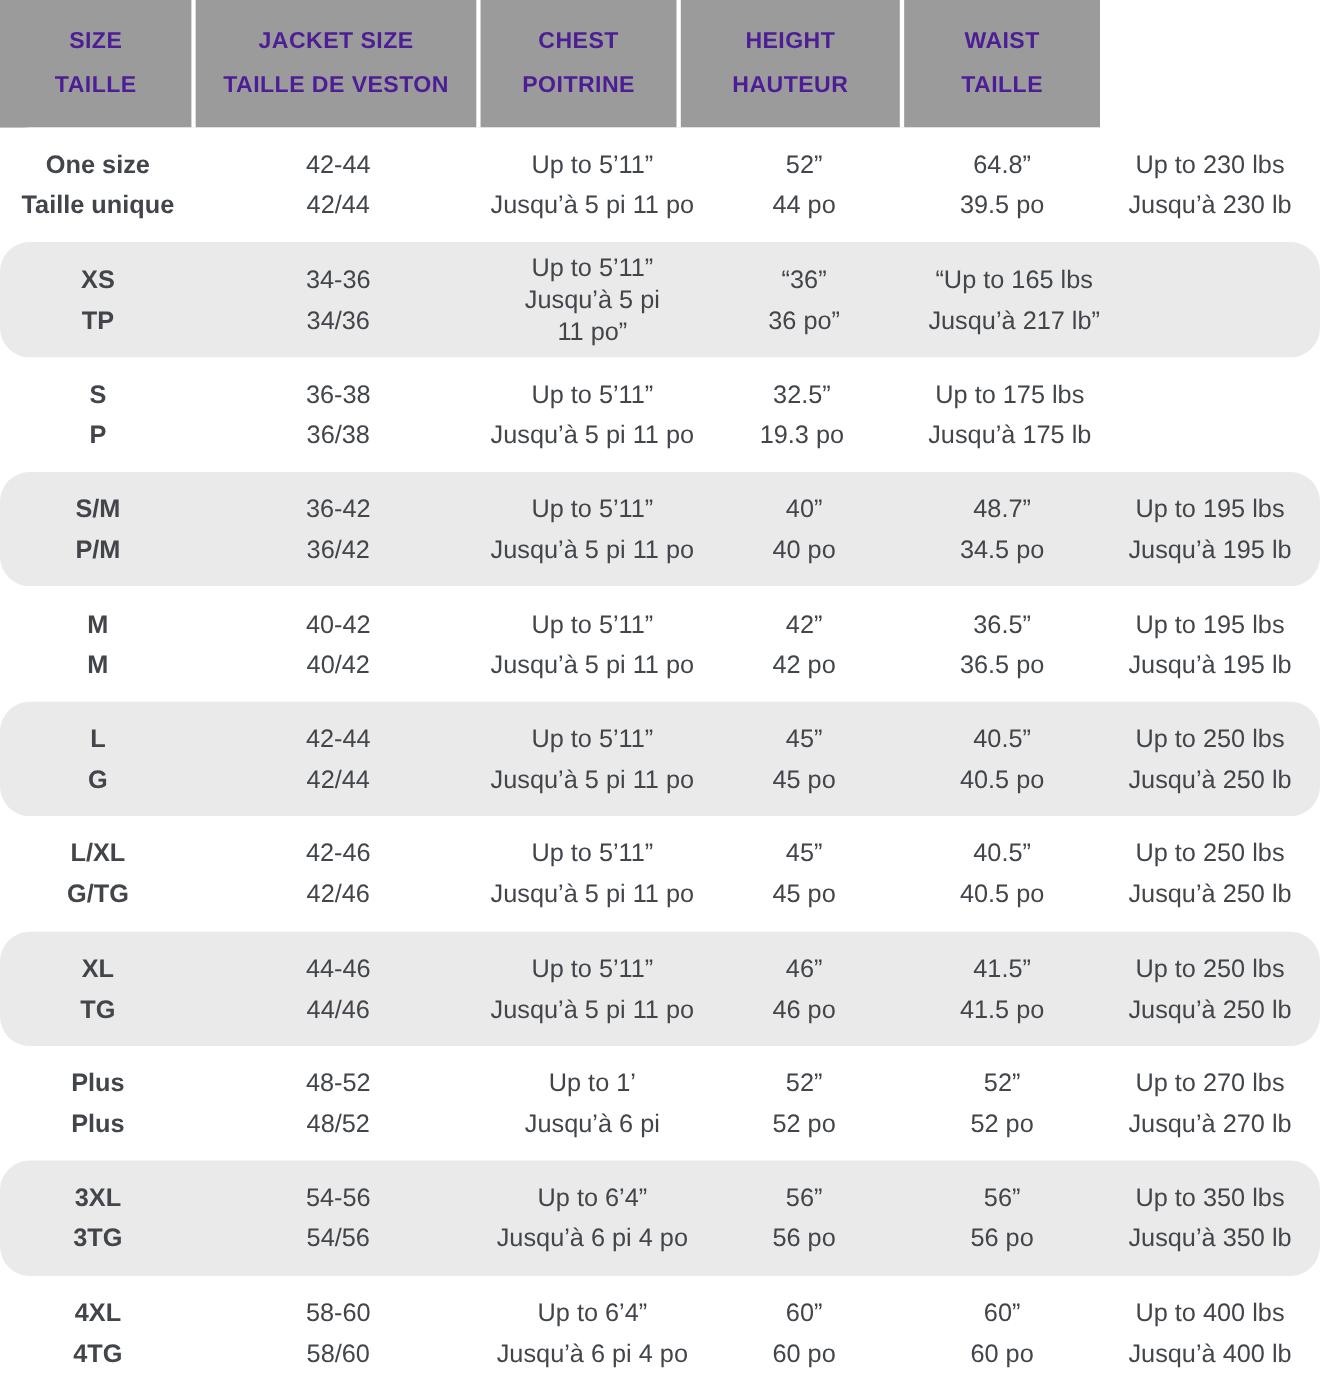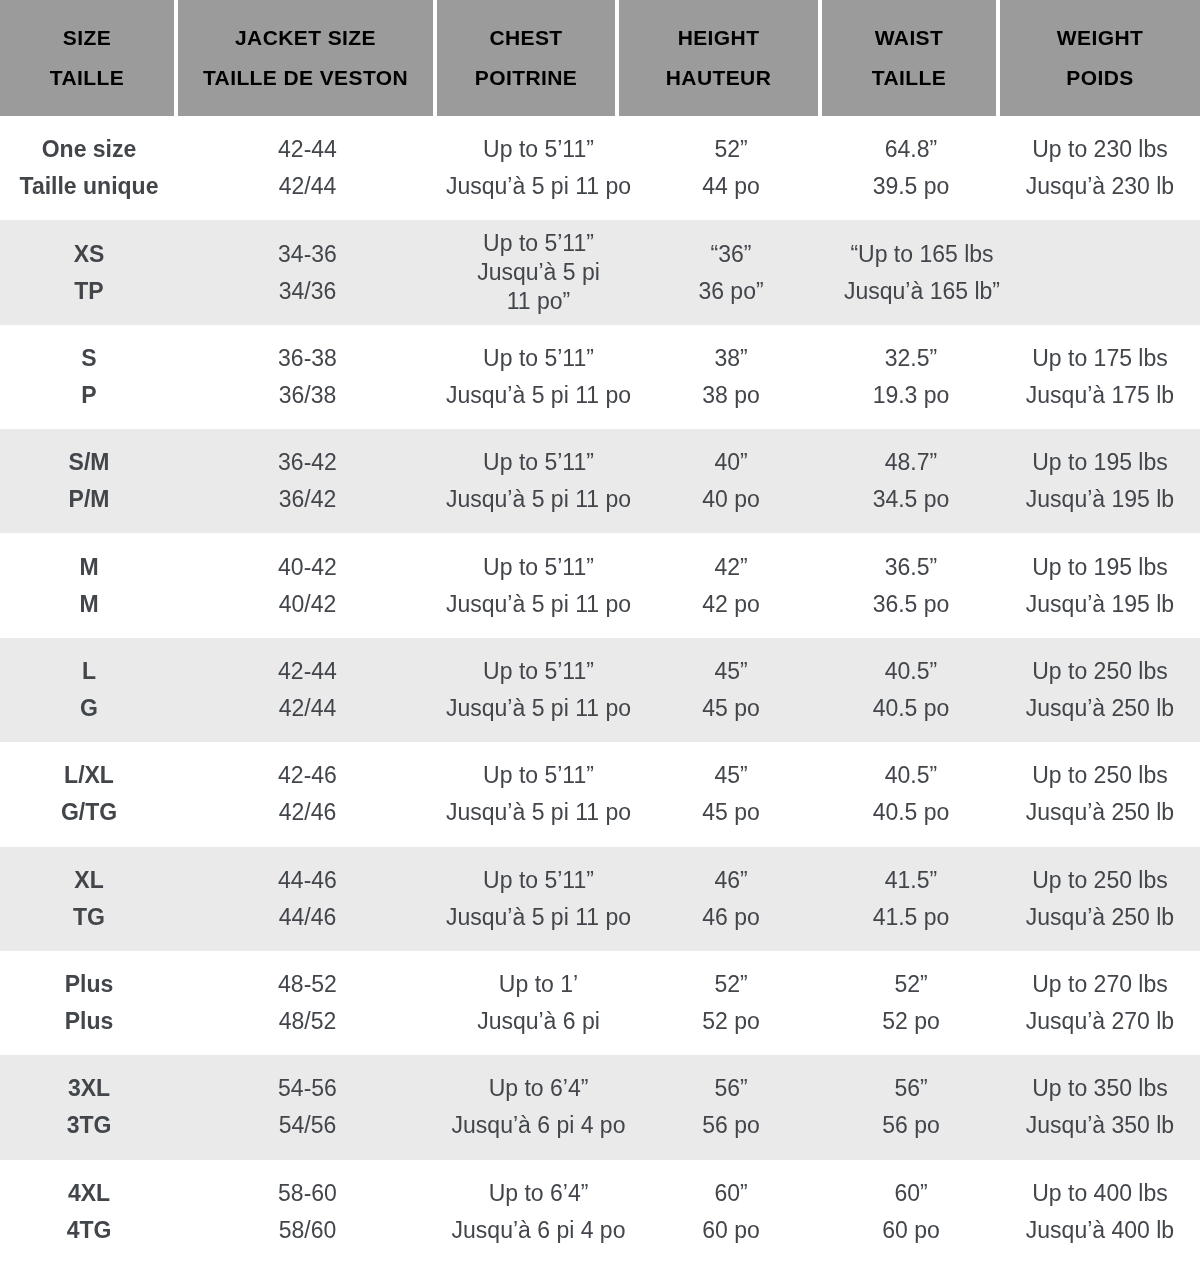--- a/index.html
+++ b/index.html
@@ -17,21 +17,21 @@
     overflow:hidden;
   }
   
   .hdr-row{
     flex:0 0 116px;
     display:flex;
     background:#ffffff;
   }
   .hcell{
     background:#9b9b9b;
-    color:#000000;
+    color:#4c1d95;
     font-weight:700;
     font-size:21px;
     letter-spacing:.4px;
     display:flex;
     flex-direction:column;
     justify-content:center;
     align-items:center;
     text-align:center;
     box-sizing:border-box;
     border-right:4px solid #ffffff;
@@ -41,20 +41,21 @@
   
   .tbody{
     flex:1;
     display:flex;
     flex-direction:column;
   }
   .row{
     flex:1;
     display:flex;
     background:#ffffff;
+    border-radius:27px;
   }
   .row.shaded{background:#eaeaea}
   .cell{
     box-sizing:border-box;
     display:flex;
     flex-direction:column;
     justify-content:center;
     align-items:center;
     text-align:center;
     color:#42464b;
@@ -88,24 +89,20 @@
         <div class="hline">POITRINE</div>
       </div>
       <div class="hcell c2">
         <div class="hline">HEIGHT</div>
         <div class="hline">HAUTEUR</div>
       </div>
       <div class="hcell c4">
         <div class="hline">WAIST</div>
         <div class="hline">TAILLE</div>
       </div>
-      <div class="hcell c5">
-        <div class="hline">WEIGHT</div>
-        <div class="hline">POIDS</div>
-      </div>
     </div>
   <div class="tbody" id="tbody">
       <div class="row">
         <div class="cell c0 lines-2">
           <div class="line">One size</div>
           <div class="line">Taille unique</div>
         </div>
         <div class="cell c1 lines-2">
           <div class="line">42-44</div>
           <div class="line">42/44</div>
@@ -140,39 +137,35 @@
           <div class="line">Up to 5’11”</div>
           <div class="line">Jusqu’à 5 pi</div>
           <div class="line">11 po”</div>
         </div>
         <div class="cell c3 lines-2">
           <div class="line">“36”</div>
           <div class="line">36 po”</div>
         </div>
         <div class="cell c5 lines-2">
           <div class="line">“Up to 165 lbs</div>
-          <div class="line">Jusqu’à 165 lb”</div>
+          <div class="line">Jusqu’à 217 lb”</div>
         </div>
       </div>
       <div class="row">
         <div class="cell c0 lines-2">
           <div class="line">S</div>
           <div class="line">P</div>
         </div>
         <div class="cell c1 lines-2">
           <div class="line">36-38</div>
           <div class="line">36/38</div>
         </div>
         <div class="cell c2 lines-2">
           <div class="line">Up to 5’11”</div>
           <div class="line">Jusqu’à 5 pi 11 po</div>
-        </div>
-        <div class="cell c3 lines-2">
-          <div class="line">38”</div>
-          <div class="line">38 po</div>
         </div>
         <div class="cell c4 lines-2">
           <div class="line">32.5”</div>
           <div class="line">19.3 po</div>
         </div>
         <div class="cell c5 lines-2">
           <div class="line">Up to 175 lbs</div>
           <div class="line">Jusqu’à 175 lb</div>
         </div>
       </div>

